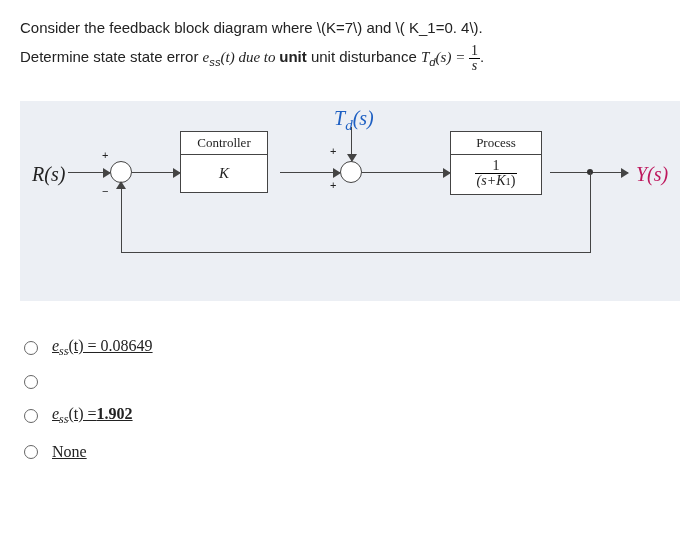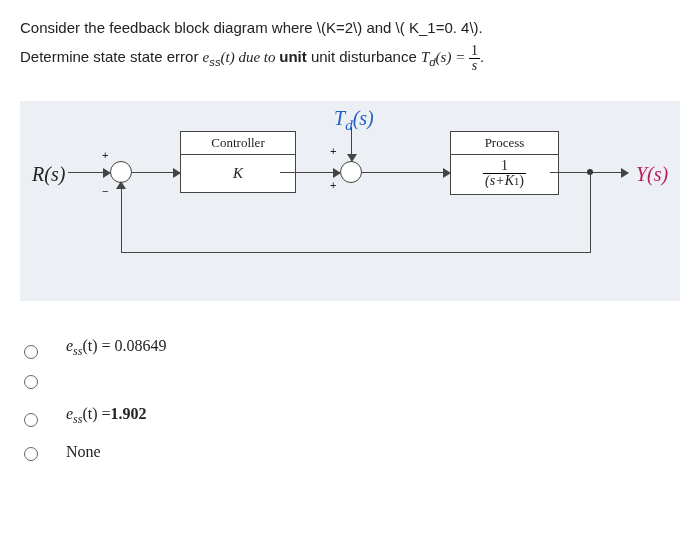--- a/index.html
+++ b/index.html
@@ -56,26 +56,26 @@
       border-bottom: 1px solid #444;
       background: #fff;
     }
     .block-content {
       padding: 10px 0;
       font-size: 15px;
     }
     .controller-block {
       left: 160px;
       top: 30px;
-      width: 116px;
+      width: 88px;
     }
     .process-block {
       left: 430px;
       top: 30px;
-      width: 109px;
+      width: 92px;
     }
     .process-block .block-content { padding: 4px 0 6px 0; }
     .sum-node {
       position: absolute;
       width: 22px;
       height: 22px;
       border: 1px solid #444;
       border-radius: 50%;
       background: #fff;
     }
@@ -127,40 +127,41 @@
     .plus, .minus {
       position: absolute;
       font-size: 11px;
       font-family: Arial;
     }
     .options {
       margin-top: 28px;
     }
     .option {
       display: flex;
-      align-items: flex-end;
-      gap: 28px;
+      align-items: center;
+      gap: 14px;
       padding: 8px 0 8px 4px;
+      text-decoration: underline;
     }
     .radio {
       width: 14px;
       height: 14px;
       border: 1.5px solid #666;
       border-radius: 50%;
       flex-shrink: 0;
     }
     .option-text {
       font-family: 'Times New Roman', serif;
       font-size: 16px;
     }
   </style>
 </head>
 <body>
 
-<div class="question-line">Consider the feedback block diagram where \(K=2\)  and \( K_1=0. 4\).</div>
+<div class="question-line">Consider the feedback block diagram where \(K=7\)  and \( K_1=0. 4\).</div>
 <div class="question-line">
   <span>Determine state state error </span><span class="italic">e</span><span class="sub">ss</span><span class="italic">(t) due to </span><span class="bold">unit</span><span> unit disturbance </span><span class="italic">T</span><span class="sub">d</span><span class="italic">(s) = </span><span class="frac"><span class="num">1</span><span class="den italic">s</span></span><span>.</span>
 </div>
 
 <div class="diagram-panel">
 
   <div class="sig-label" style="left:12px; top:62px;">R(s)</div>
 
   <div class="hline arrow-right" style="left:48px; top:71px; width:42px;"></div>
 

